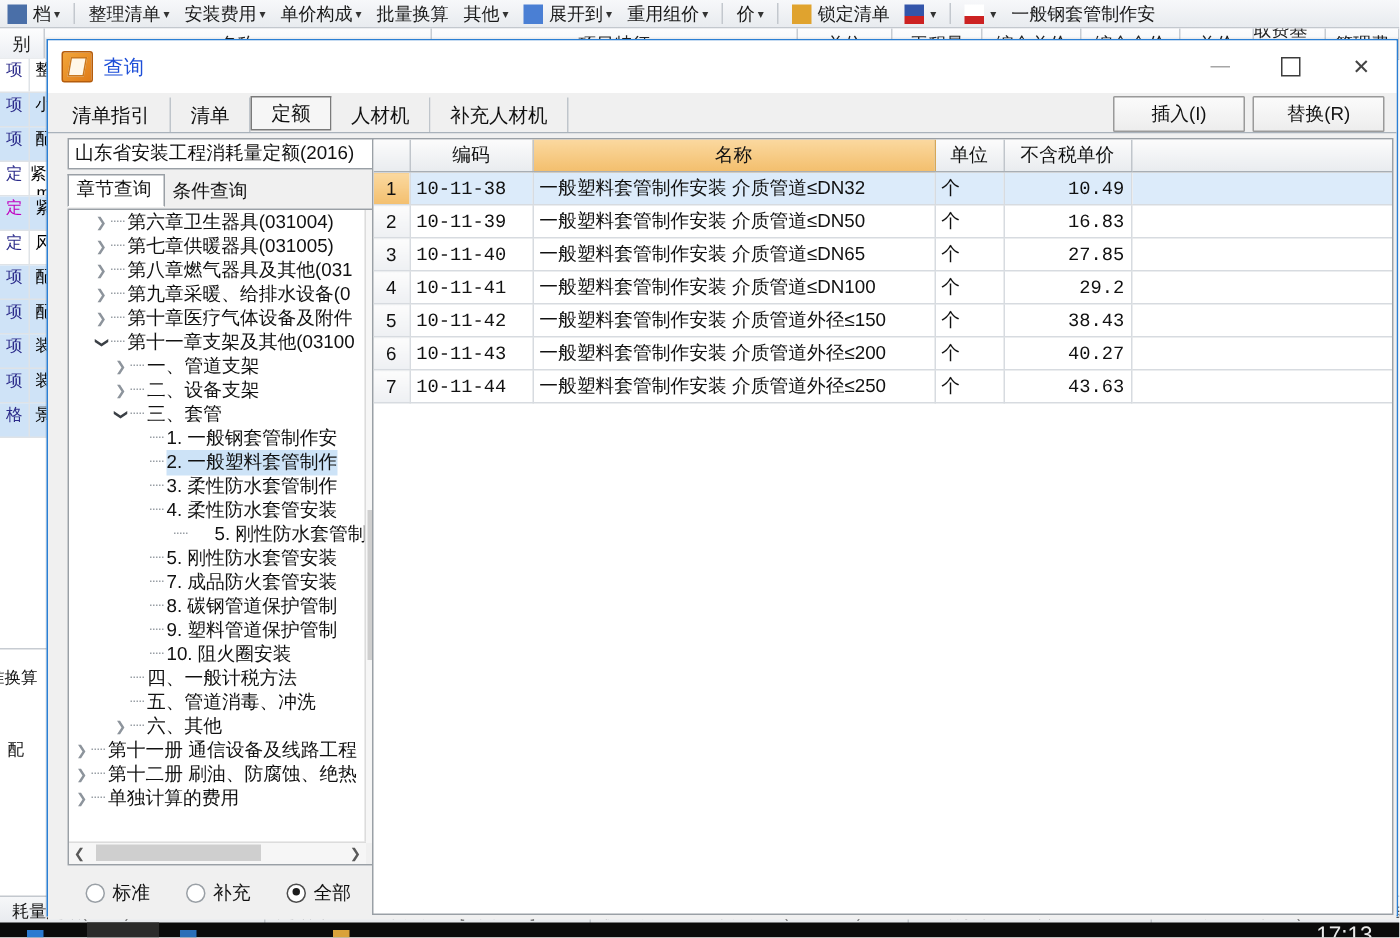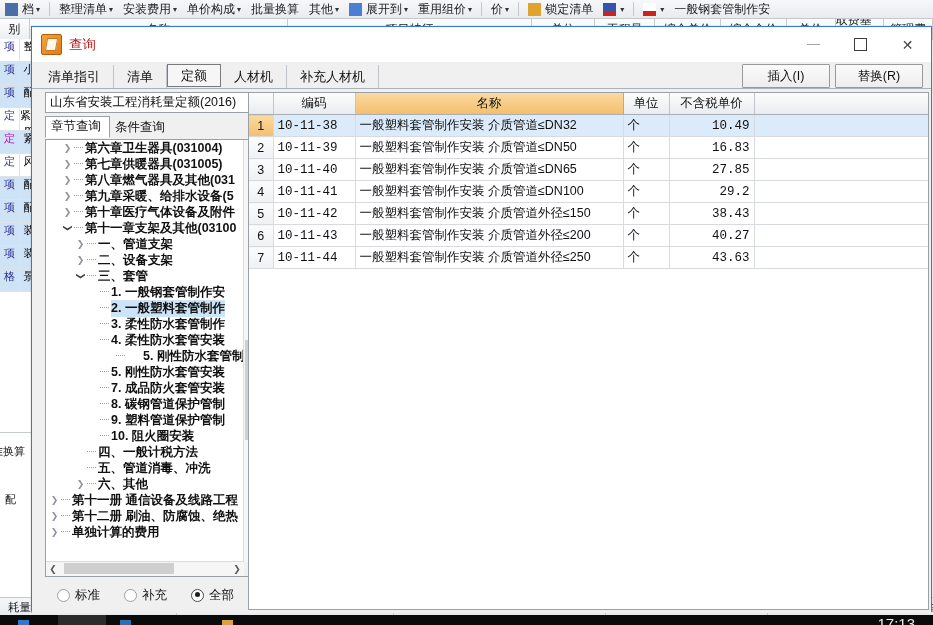--- a/index.html
+++ b/index.html
@@ -83,21 +83,21 @@
   .dlg-icon {
     width: 19px; height: 19px; margin-left: 9px; margin-right: 7px;
     background: linear-gradient(135deg, #f2a63a, #e07b18);
     border: 1px solid #b45c0c; border-radius: 2px;
     position: relative;
   }
   .dlg-icon::after {
     content: ""; position: absolute; left: 4px; top: 3px; width: 9px; height: 11px;
     background: #fff7e8; transform: skewX(-10deg); border: 1px solid #c9781f;
   }
-  .dlg-title-text { font-size: 13.5px; color: #b91c1c; }
+  .dlg-title-text { font-size: 13.5px; color: #1d4ed8; }
   .wbtns { position: absolute; right: 0; top: 0; height: 35px; display: flex; }
   .wbtn { width: 47px; height: 35px; display: flex; align-items: center; justify-content: center; color: #444; font-size: 14px; }
   .wbtn.min { color: #9a9a9a; }
   .wbtn .mglyph { display:block; width: 13px; height: 1px; background: #a6a6a6; }
   .wbtn .sqglyph { display:block; width: 11px; height: 11px; border: 1.4px solid #3c3c3c; }
 
   
   .tabstrip {
     position: relative; height: 26px; background: #f0f0f0;
     display: flex; align-items: flex-end; padding-left: 3px;
@@ -140,21 +140,21 @@
   .treebox {
     position: absolute; left: 0; top: 47px; width: 214px; height: 438px;
     border: 1px solid #9aa0a6; background: #ffffff; box-sizing: border-box;
     overflow: hidden;
   }
   .treeclip { position: absolute; left: 0; top: 0; right: 14px; bottom: 14px; overflow: hidden; }
   .tnode { height: 16px; display: flex; align-items: center; white-space: nowrap; font-size: 12.5px; color: #111; }
   .tnode .twist { width: 13px; text-align: center; color: #8d949c; font-size: 9px; flex: none; }
   .tnode .twist.open { color: #3a3f45; }
   .tnode .dots { width: 9px; border-top: 1px dotted #9aa0a6; height: 1px; margin-right: 2px; flex: none; }
-  .tnode .lbl { overflow: hidden; font-weight: bold; }
+  .tnode .lbl { overflow: hidden; }
   .tnode.sel .lbl { background: #cde3f7; }
 
   .vsb { position: absolute; right: 0; top: 0; width: 14px; bottom: 14px; background: #f6f6f6; border-left: 1px solid #dcdcdc; }
   .vsb .arw { height: 14px; display: flex; align-items: center; justify-content: center; font-size: 8px; color: #5a5a5a; }
   .vsb .thumb { position: absolute; left: 1px; right: 1px; top: 200px; height: 100px; background: #cfcfcf; }
   .hsb { position: absolute; left: 0; right: 14px; bottom: 0; height: 14px; background: #f6f6f6; border-top: 1px solid #dcdcdc; }
   .hsb .arw { position: absolute; width: 14px; height: 14px; display: flex; align-items: center; justify-content: center; font-size: 9px; color: #5a5a5a; }
   .hsb .thumb { position: absolute; left: 18px; top: 1px; height: 11px; width: 110px; background: #cfcfcf; }
   .corner { position: absolute; right: 0; bottom: 0; width: 14px; height: 14px; background: #f0f0f0; }
 
@@ -413,21 +413,21 @@
                 <span class="lbl">第七章供暖器具(031005)</span>
               </div>
               <div class="tnode" style="padding-left: 15px;">
                 <span class="twist">❯</span>
                 <span class="dots"></span>
                 <span class="lbl">第八章燃气器具及其他(031</span>
               </div>
               <div class="tnode" style="padding-left: 15px;">
                 <span class="twist">❯</span>
                 <span class="dots"></span>
-                <span class="lbl">第九章采暖、给排水设备(5</span>
+                <span class="lbl">第九章采暖、给排水设备(0</span>
               </div>
               <div class="tnode" style="padding-left: 15px;">
                 <span class="twist">❯</span>
                 <span class="dots"></span>
                 <span class="lbl">第十章医疗气体设备及附件</span>
               </div>
               <div class="tnode" style="padding-left: 15px;">
                 <span class="twist open" style="transform: rotate(90deg);">❯</span>
                 <span class="dots"></span>
                 <span class="lbl">第十一章支架及其他(03100</span>

